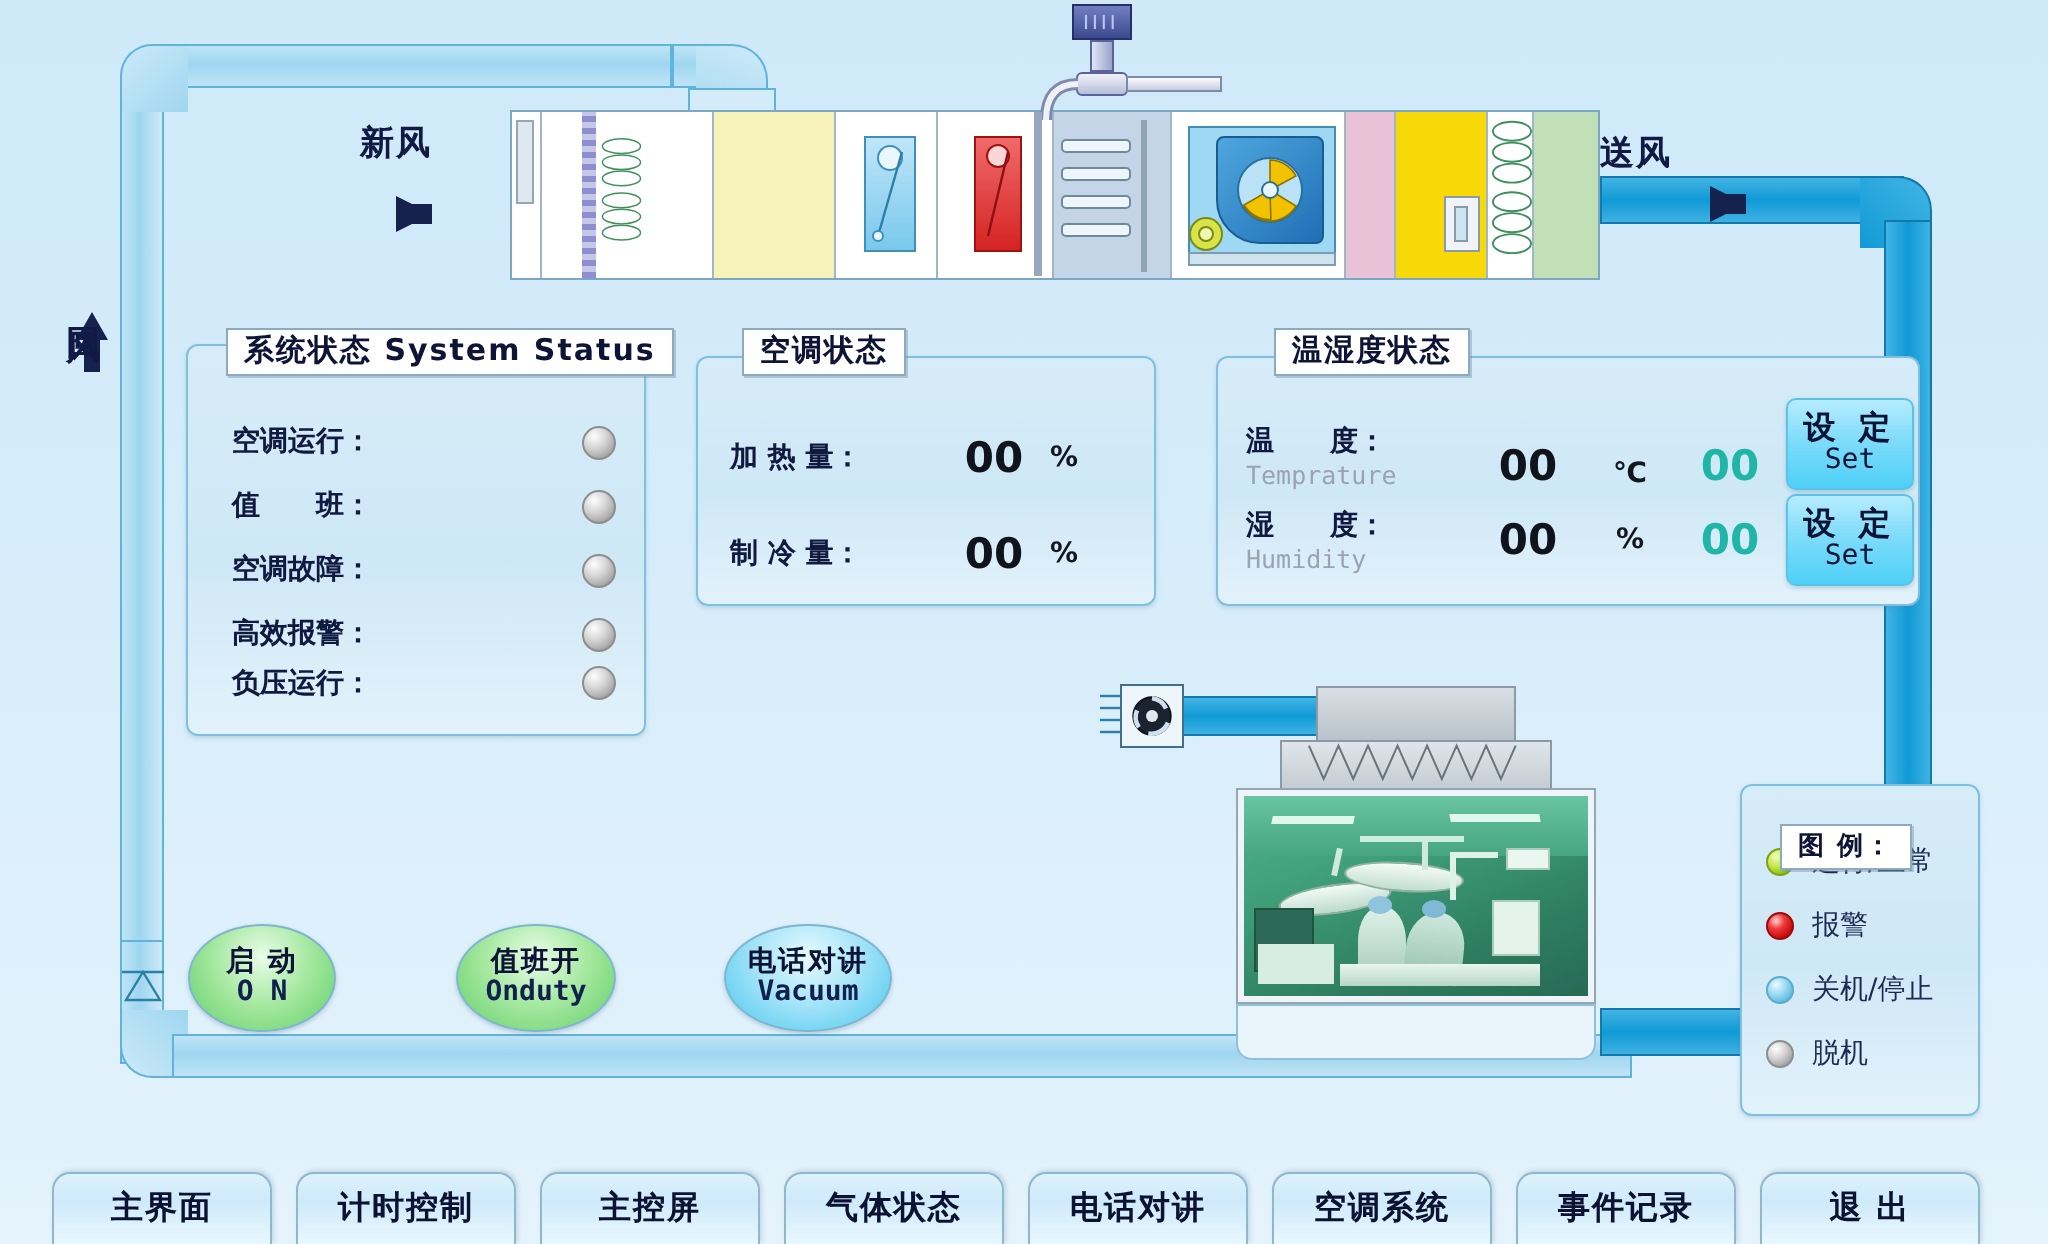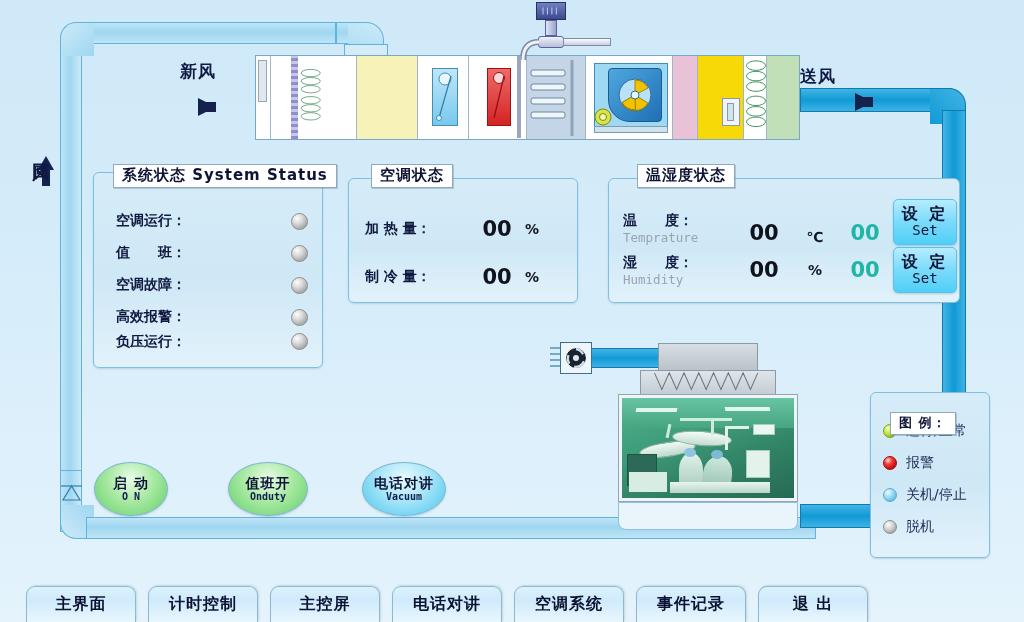--- a/index.html
+++ b/index.html
@@ -65,21 +65,21 @@
      border:1px solid #59c3e8;border-radius:5px;text-align:center;color:#0d1436;
      box-shadow:0 1px 2px rgba(70,120,150,.3);cursor:pointer;}
   .set-cn{font-weight:bold;font-size:16px;letter-spacing:3px;line-height:1.05;}
   .set-en{font-size:14px;font-family:"DejaVu Sans Mono","Liberation Mono",monospace;line-height:1.1;}
 
   .oval{border-radius:50%;display:flex;flex-direction:column;align-items:center;justify-content:center;
      border:1px solid #7fb6cf;cursor:pointer;box-shadow:0 1px 2px rgba(70,110,140,.3);}
   .oval-green{background:radial-gradient(ellipse at 50% 30%,#e9fde9 0%,#a8e9a2 45%,#62cf69 100%);}
   .oval-blue{background:radial-gradient(ellipse at 50% 30%,#e7fbff 0%,#a7e4f8 45%,#46c8ee 100%);}
   .oval-cn{font-weight:bold;font-size:14px;color:#0d1436;letter-spacing:1px;line-height:1.05;}
-  .oval-en{font-weight:bold;font-size:10px;color:#10204f;
+  .oval-en{font-weight:bold;font-size:14px;color:#10204f;
      font-family:"DejaVu Sans Mono","Liberation Mono",monospace;line-height:1.1;}
 
   
   #tabbar{position:absolute;left:0;top:586px;width:1024px;height:36px;display:flex;gap:12px;padding-left:26px;box-sizing:border-box;}
   .tab{width:110px;height:36px;border:1px solid #8fb8cc;border-bottom:none;
      border-radius:9px 9px 0 0;box-sizing:border-box;
      background:linear-gradient(180deg,#ddf2fc 0%,#cfeafb 38%,#e9f7fe 100%);
      display:flex;align-items:center;justify-content:center;
      font-weight:bold;font-size:16px;color:#0b1232;letter-spacing:1px;cursor:pointer;
      box-shadow:1px -1px 2px rgba(120,155,180,.3);}
@@ -433,20 +433,23 @@
       <div class="tab">
         <span>主界面</span>
       </div>
       <div class="tab">
         <span>计时控制</span>
       </div>
       <div class="tab">
         <span>主控屏</span>
       </div>
       <div class="tab">
+        <span>气体状态</span>
+      </div>
+      <div class="tab">
         <span>电话对讲</span>
       </div>
       <div class="tab">
         <span>空调系统</span>
       </div>
       <div class="tab">
         <span>事件记录</span>
       </div>
       <div class="tab">
         <span>退 出</span>

